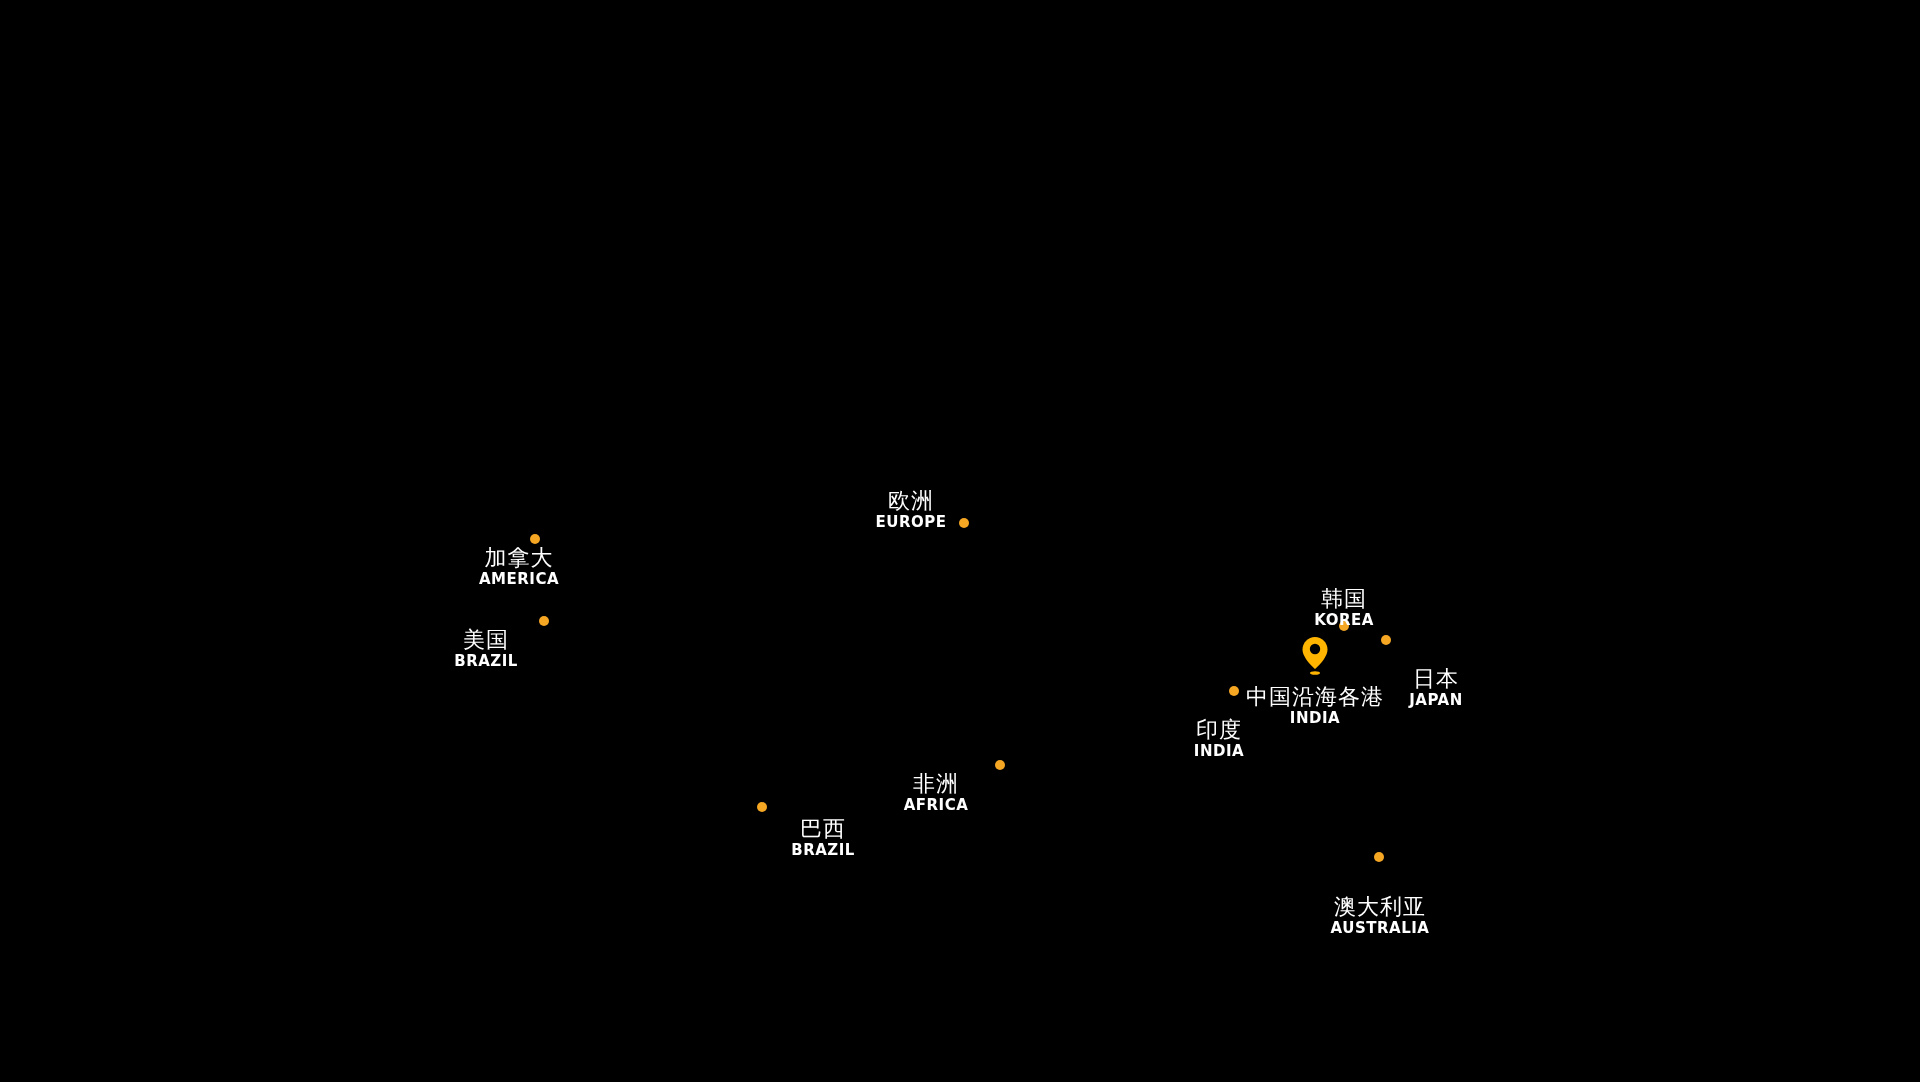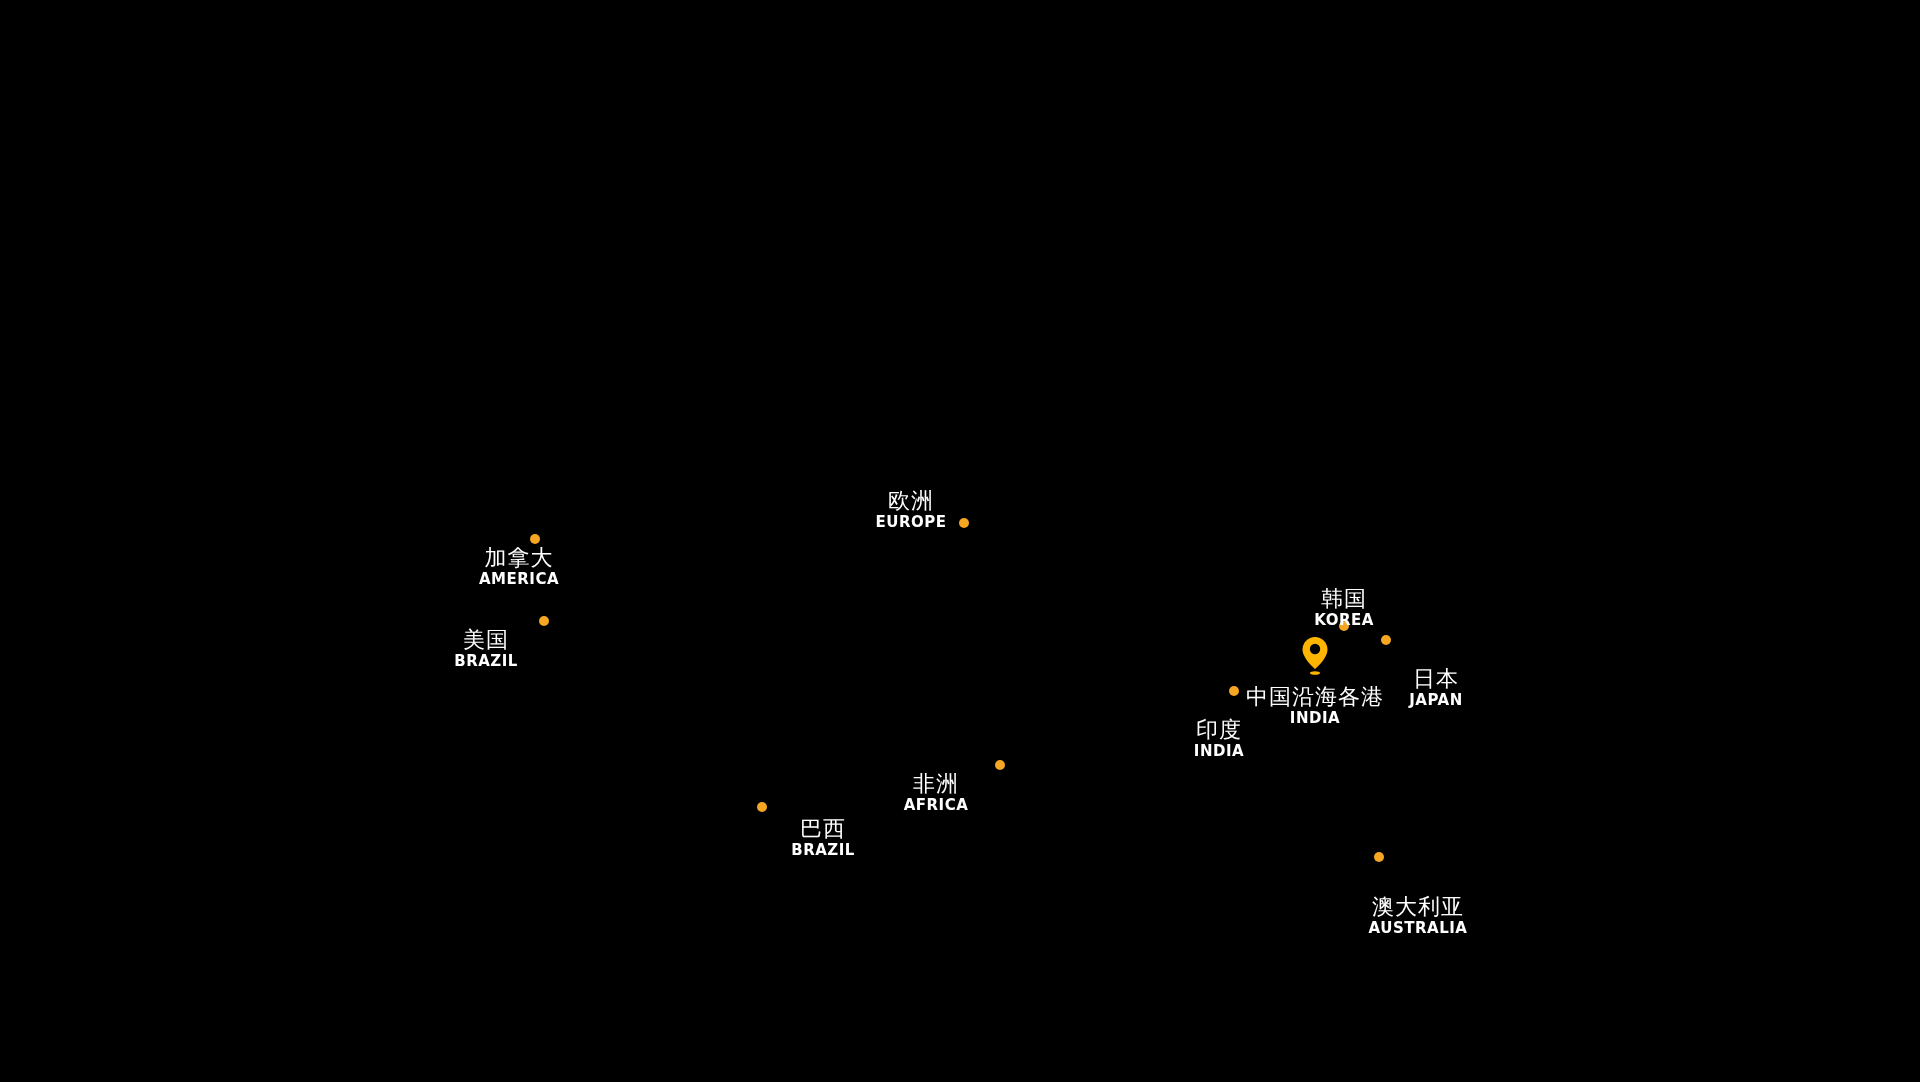--- a/index.html
+++ b/index.html
@@ -97,17 +97,17 @@
     <div class="loc-label" style="left: 936px; top: 773px; text-align: center;">
       <div class="loc-zh">非洲</div>
       <div class="loc-en">AFRICA</div>
     </div>
     <span class="port-dot" style="left: 762px; top: 807px; background: rgb(245, 166, 35);"></span>
     <div class="loc-label" style="left: 823px; top: 818px;">
       <div class="loc-zh">巴西</div>
       <div class="loc-en">BRAZIL</div>
     </div>
     <span class="port-dot" style="left: 1379px; top: 857px; background: rgb(245, 166, 35);"></span>
-    <div class="loc-label" style="left: 1380px; top: 896px; margin-left: 38px;">
+    <div class="loc-label" style="left: 1380px; top: 896px;">
       <div class="loc-zh">澳大利亚</div>
       <div class="loc-en">AUSTRALIA</div>
     </div>
   </div>
 
 </body></html>

